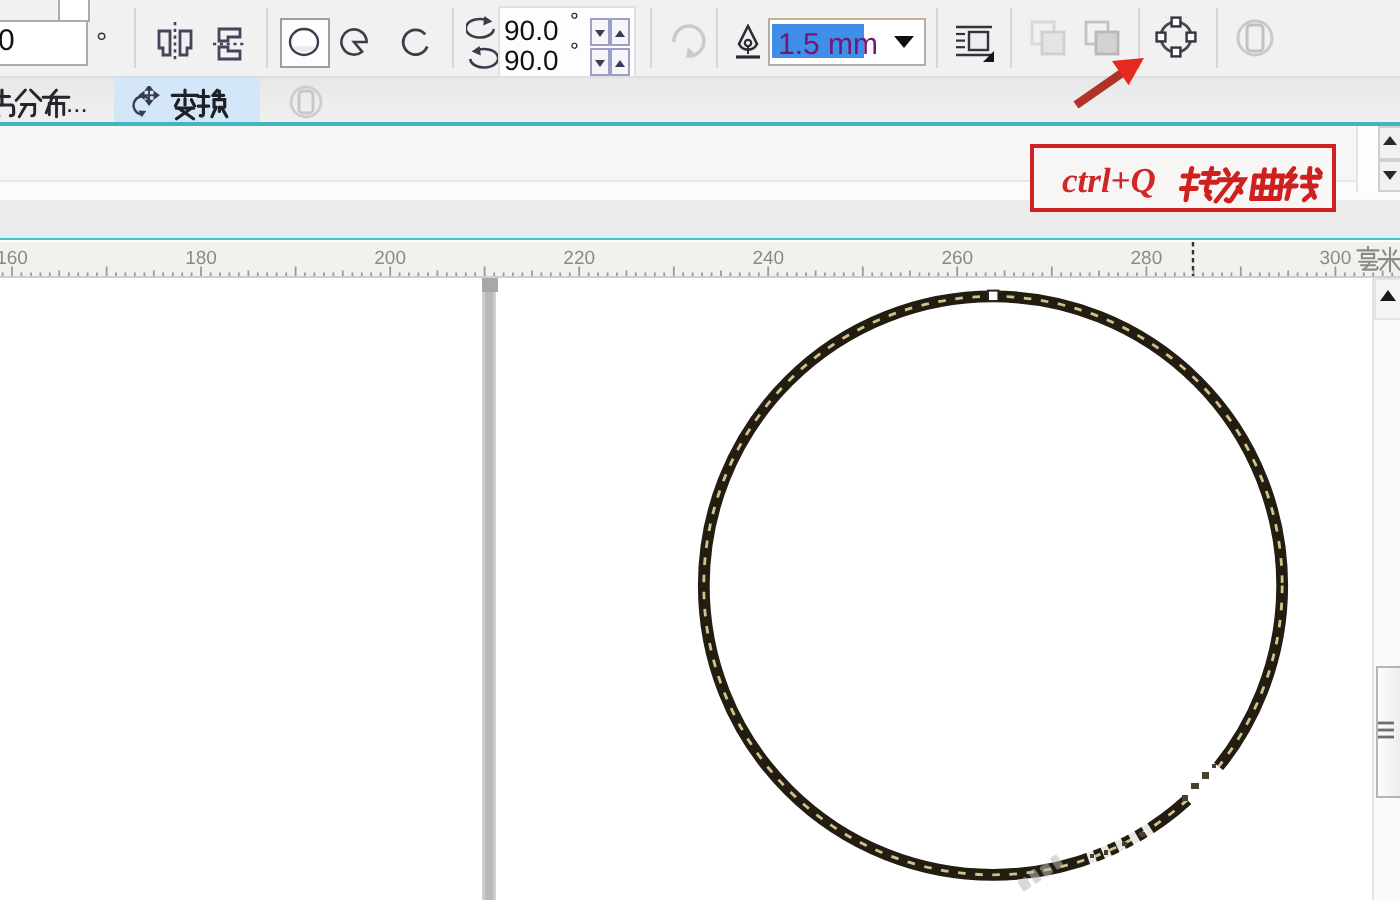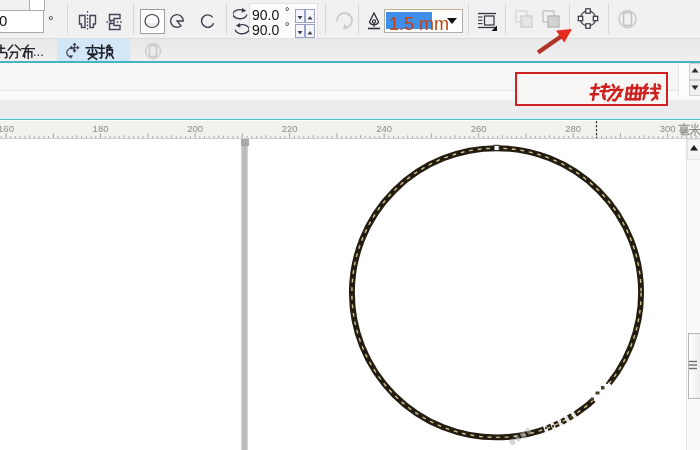--- a/index.html
+++ b/index.html
@@ -87,21 +87,21 @@
 
   <svg class="abs" style="left:366px;top:12px;" width="16" height="20" viewBox="0 0 16 20">
     <path d="M8,1 L12.5,10 a5,5 0 0 1 -9,0 z" fill="none" stroke="#2c2c38" stroke-width="1.3"></path>
     <circle cx="8" cy="9.5" r="1.6" fill="none" stroke="#2c2c38" stroke-width="1.1"></circle>
     <path d="M8,11 v4" stroke="#2c2c38" stroke-width="1"></path>
     <path d="M2,16.5 h12" stroke="#2c2c38" stroke-width="1.6"></path>
   </svg>
 
   <div class="abs" style="left:384px;top:9px;width:77px;height:22px;background:#fff;border:1px solid #aeaeae;border-top-color:#c2b28e;"></div>
   <div class="abs" style="left:386px;top:12px;width:46px;height:17px;background:#3f8fe8;"></div>
-  <div class="abs" style="left:389px;top:14px;font-size:18px;color:#c2410c;">1.5 mm</div>
+  <div class="abs" style="left:389px;top:14px;font-size:15px;color:#701a75;">1.5 mm</div>
   <svg class="abs" style="left:446px;top:17px;" width="12" height="8" viewBox="0 0 12 8">
       <path d="M1,1 h10 l-5,6 z" fill="#111"></path>
     </svg>
   <div class="sep" style="left:468px;"></div>
 
   <svg class="abs" style="left:476px;top:9px;" width="24" height="24" viewBox="0 0 24 24">
     <g stroke="#33333d" stroke-width="1.3">
       <line x1="2" y1="4.5" x2="20" y2="4.5"></line>
       <line x1="2" y1="18.5" x2="20" y2="18.5"></line>
     </g>
@@ -364,13 +364,14 @@
         <path d="M4,1 L2,4 H5" stroke="#cf2020" stroke-width="1.95" fill="none" stroke-linecap="round"></path>
         <path d="M5,4 L2,8 H6" stroke="#cf2020" stroke-width="1.95" fill="none" stroke-linecap="round"></path>
         <path d="M3.5,8 L3,13" stroke="#cf2020" stroke-width="1.95" fill="none" stroke-linecap="round"></path>
         <path d="M8,4.5 H15" stroke="#cf2020" stroke-width="1.95" fill="none" stroke-linecap="round"></path>
         <path d="M8.5,8 H14" stroke="#cf2020" stroke-width="1.95" fill="none" stroke-linecap="round"></path>
         <path d="M10.5,1 Q10.5,8 14,12.5" stroke="#cf2020" stroke-width="1.95" fill="none" stroke-linecap="round"></path>
         <path d="M13,10.5 L10,13.5" stroke="#cf2020" stroke-width="1.95" fill="none" stroke-linecap="round"></path>
         <path d="M13.5,1.5 L15,3" stroke="#cf2020" stroke-width="1.95" fill="none" stroke-linecap="round"></path>
       </g>
     </svg>
+    <div class="abs" style="left: 531px; top: 80px; width: 60px; font-family: &quot;Liberation Serif&quot;, serif; font-style: italic; font-weight: bold; font-size: 17.5px; color: rgb(207, 38, 38);">ctrl+Q</div>
   </div>
 
 </body></html>

